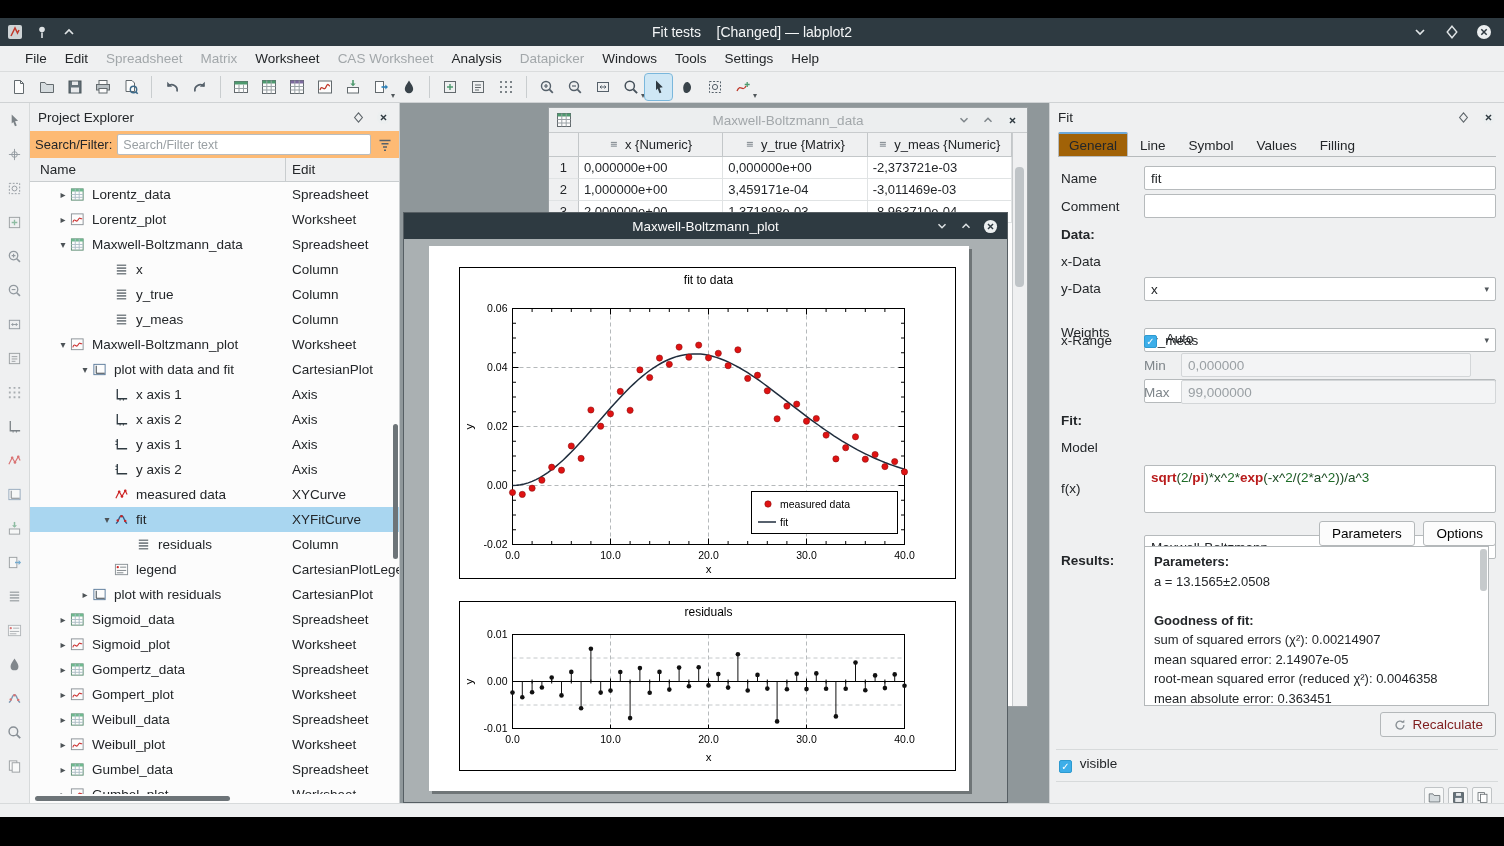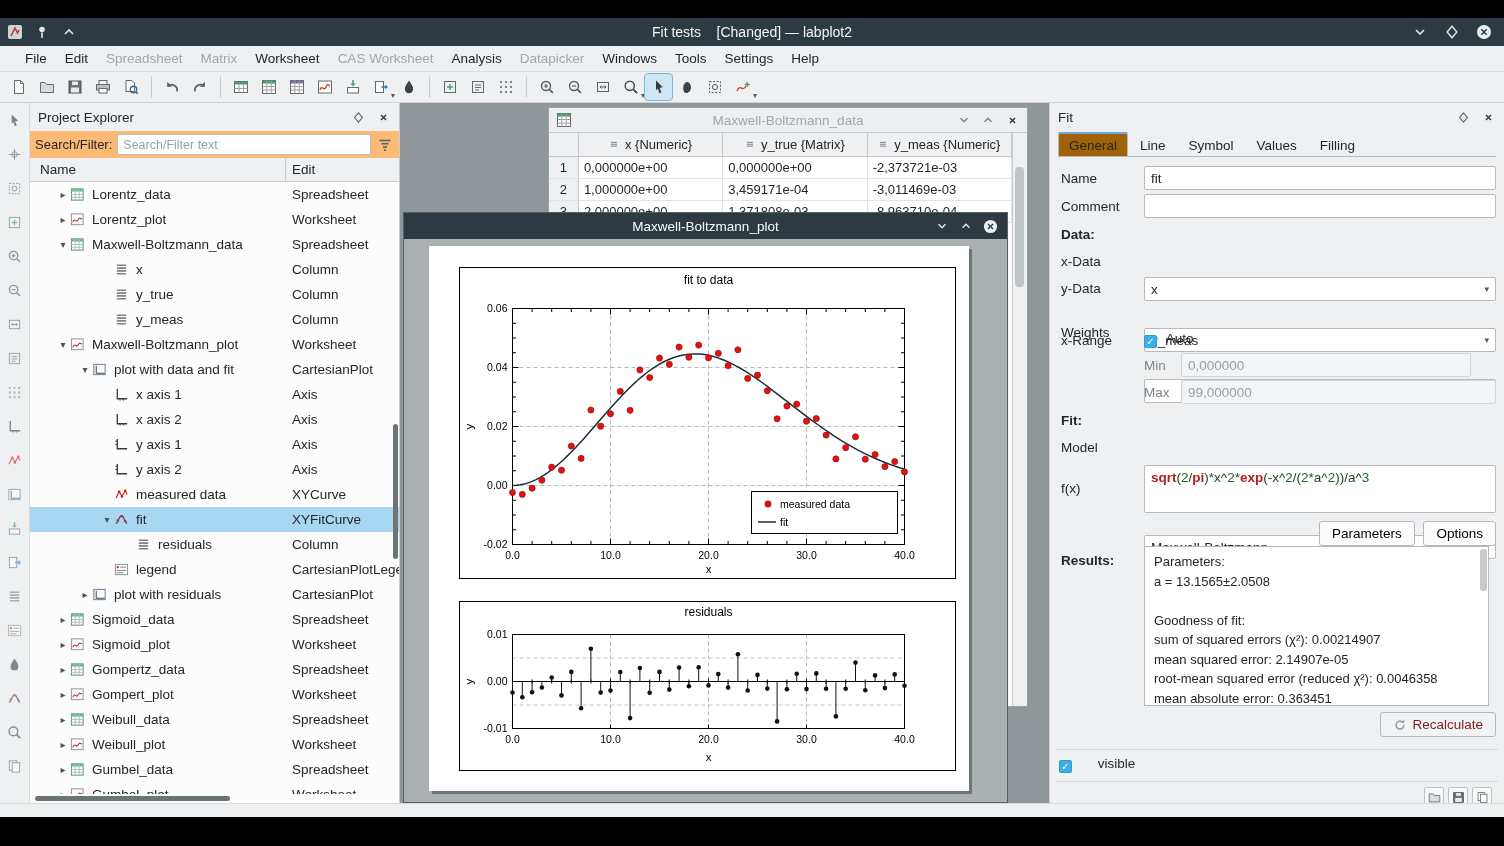--- a/index.html
+++ b/index.html
@@ -99,21 +99,21 @@
   color:#fff;font-size:10px;line-height:12px;text-align:center;vertical-align:-2px}
 .fxbox{border:1px solid #b6babc;background:#fff;border-radius:2px;padding:4px 6px;font:13.5px "Liberation Sans",sans-serif;height:48px}
 .fxbox .fn{color:#b91c1c;font-weight:bold}
 .fxbox .num{color:#1d6d27}
 .fxbox .pl{color:#1c4a22}
 .btn{display:inline-flex;align-items:center;gap:5px;border:1px solid #b4b8ba;background:#fcfcfc;border-radius:3px;
   padding:4px 12px;font-size:13.5px}
 .btn.dis{color:#7f1d1d;background:#f2f3f4}
 .resbox{position:absolute;border:1px solid #b4b8ba;background:#fff;padding:5px 9px;overflow:hidden}
 .resline{line-height:19.5px;white-space:nowrap}
-.resline.b{font-weight:normal}
+.resline.b{font-weight:bold}
 .resscroll{position:absolute;right:1px;top:2px;width:7px;height:42px;background:#c6cacc;border-radius:3px}
 .divider{position:absolute;height:1px;background:#d7dadb;left:6px;right:6px}
 .miniiconbtn{width:20px;height:20px;border:1px solid #c0c4c6;background:#f7f8f8;border-radius:2px;
   display:inline-flex;align-items:center;justify-content:center}
 
 .statusbar{position:absolute;left:0;top:803px;width:100%;height:14px;background:#eff0f1;border-top:1px solid #d7dadb}
 </style>
 </head>
 <body>
 
@@ -1287,21 +1287,21 @@
             </svg>
           </span>
         <span>Recalculate</span>
       </button>
     </div>
 
     <div class="divider" style="top:646px"></div>
 
     <div class="frm" style="left:9px;top:653px">
       <span class="cb">✓</span>
-      <span style="margin-left:22px">visible</span>
+      <span style="margin-left:4px">visible</span>
     </div>
 
     <div class="divider" style="top:678px"></div>
 
     <div class="frm" style="left:374px;top:684px;display:flex;gap:4px">
       <span class="miniiconbtn icon16">
           <svg width="13" height="13" viewBox="0 0 16 16">
             <path d="M1.5 3.5h4.5l1.5 2h7v8h-13z" fill="#d6dcdf" stroke="#636a6e"></path>
           </svg>
         </span>

